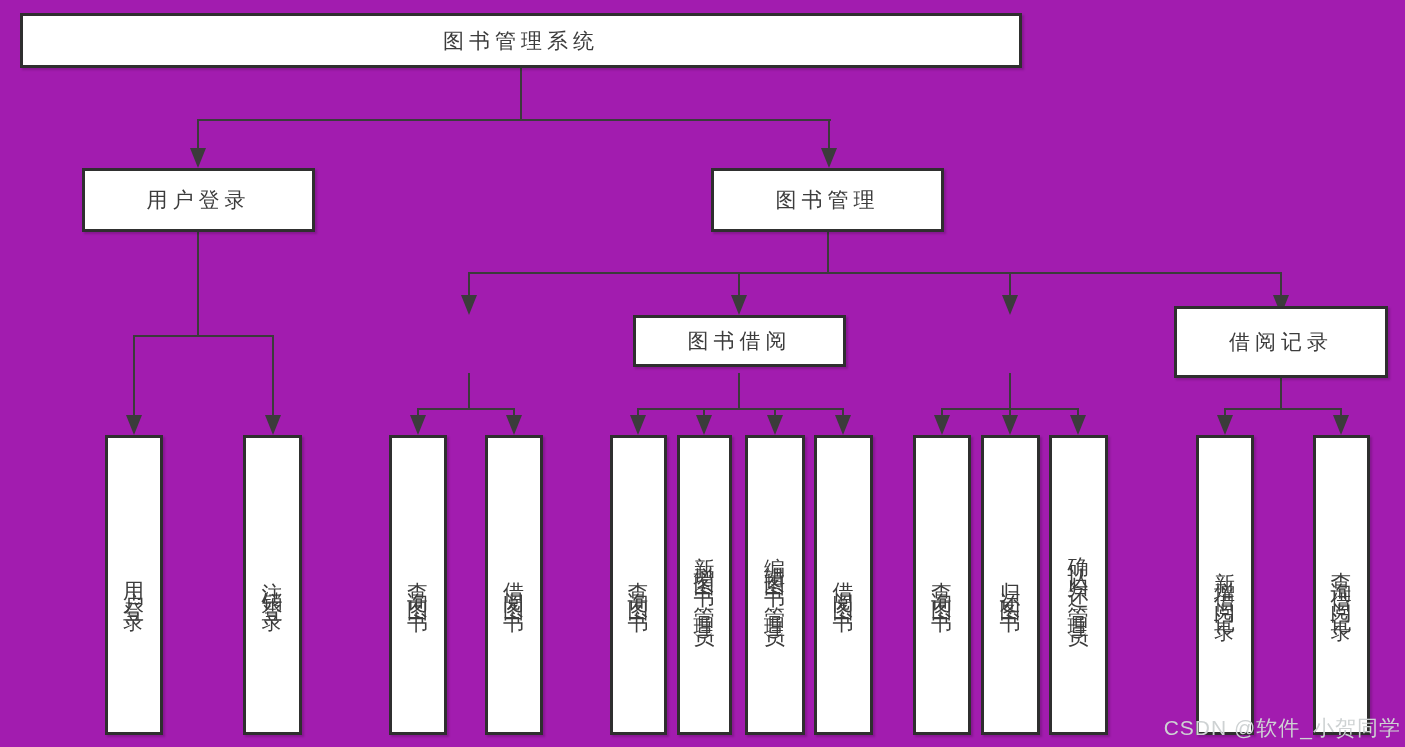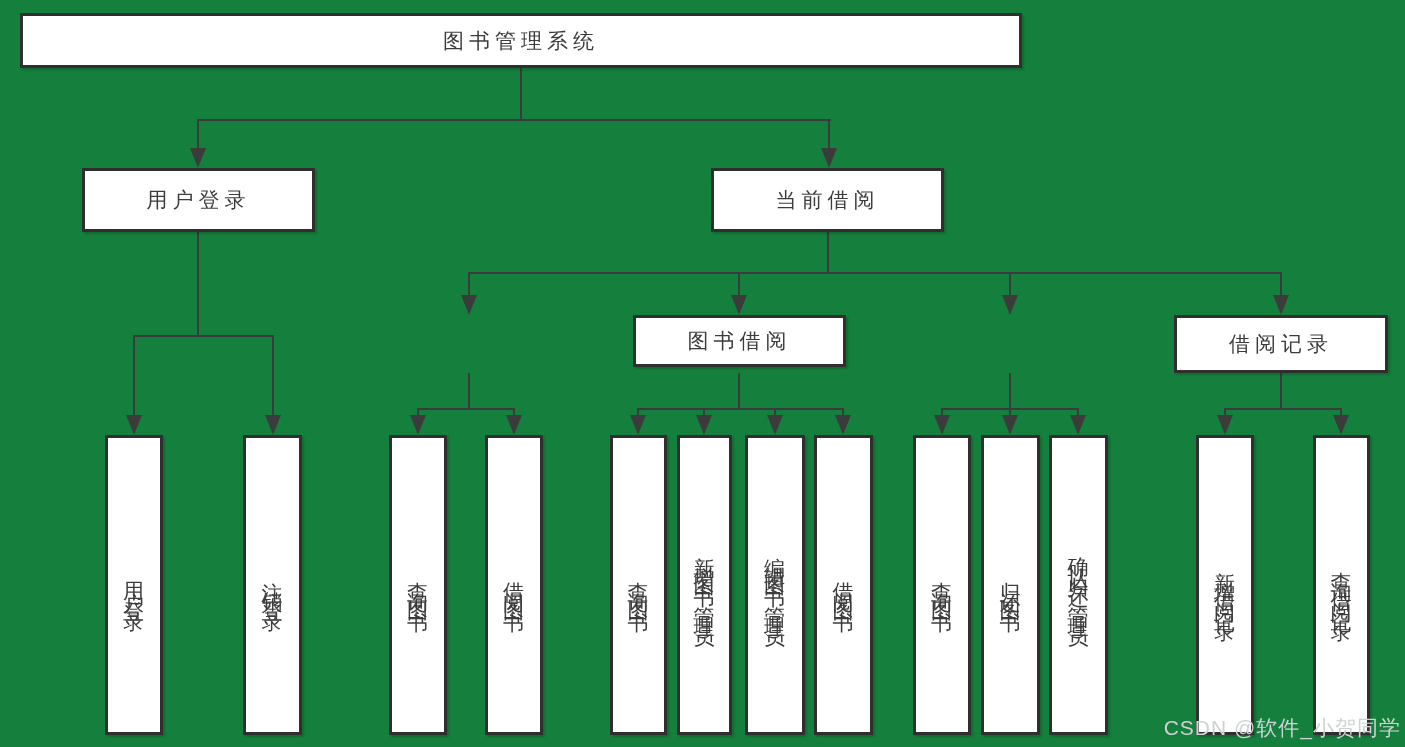--- a/index.html
+++ b/index.html
@@ -1,17 +1,17 @@
 <!DOCTYPE html>
 <html><head>
 <meta charset="utf-8">
 <style>
   html,body{margin:0;padding:0;background:#ffffff;}
   #canvas{
-    position:relative;width:1405px;height:747px;background:#15803d;overflow:hidden;
+    position:relative;width:1405px;height:747px;background:#a21caf;overflow:hidden;
     font-family:"Liberation Sans","DejaVu Sans",sans-serif;color:#3c3c3c;
   }
   .node{
     position:absolute;background:#ffffff;border:3px solid #2f2f2f;box-sizing:border-box;
     display:flex;align-items:center;justify-content:center;
     box-shadow:2px 2px 2px rgba(0,0,0,0.18);
     font-size:21px;letter-spacing:5px;white-space:nowrap;z-index:2;
   }
   .leaf span{
     writing-mode:vertical-rl;letter-spacing:10px;font-size:21px;line-height:1;
@@ -23,21 +23,21 @@
     border-left:8px solid transparent;border-right:8px solid transparent;
     border-top:20px solid #3b3b3b;
   }
   
   .box-root{left:20px;top:13px;width:1002px;height:55px;}
   .box-user-login{left:82px;top:168px;width:233px;height:64px;}
   .box-book-mgmt{left:711px;top:168px;width:233px;height:64px;}
   .box-new-rec{left:360px;top:315px;width:222px;height:58px;}
   .box-borrowing{left:633px;top:315px;width:213px;height:52px;}
   .box-current{left:904px;top:315px;width:213px;height:58px;}
-  .box-records{left:1174px;top:315px;width:214px;height:58px;}
+  .box-records{left:1174px;top:306px;width:214px;height:72px;}
   .leaf{top:435px;height:300px;}
   .box-l1{left:105px;width:58px;}
   .box-l2{left:243px;width:59px;}
   .box-l3{left:389px;width:58px;}
   .box-l4{left:485px;width:58px;}
   .box-l5{left:610px;width:57px;}
   .box-l6{left:677px;width:55px;}
   .box-l7{left:745px;width:60px;}
   .box-l8{left:814px;width:59px;}
   .box-l9{left:913px;width:58px;}
@@ -63,21 +63,21 @@
   <div class="hline" style="left:197px;top:119px;width:634px;"></div>
   <div class="vline" style="left:197px;top:119px;height:30px;"></div>
   <div class="arrow" style="left:190px;top:148px;"></div>
   <div class="vline" style="left:828px;top:119px;height:30px;"></div>
   <div class="arrow" style="left:821px;top:148px;"></div>
 
   <div class="node box-user-login">
     <span>用户登录</span>
   </div>
   <div class="node box-book-mgmt">
-    <span>当前借阅</span>
+    <span>图书管理</span>
   </div>
 
   <div class="vline" style="left:197px;top:232px;height:103px;"></div>
   <div class="hline" style="left:133px;top:335px;width:141px;"></div>
   <div class="vline" style="left:133px;top:335px;height:81px;"></div>
   <div class="arrow" style="left:126px;top:415px;"></div>
   <div class="vline" style="left:272px;top:335px;height:81px;"></div>
   <div class="arrow" style="left:265px;top:415px;"></div>
 
   <div class="vline" style="left:827px;top:232px;height:40px;"></div>

